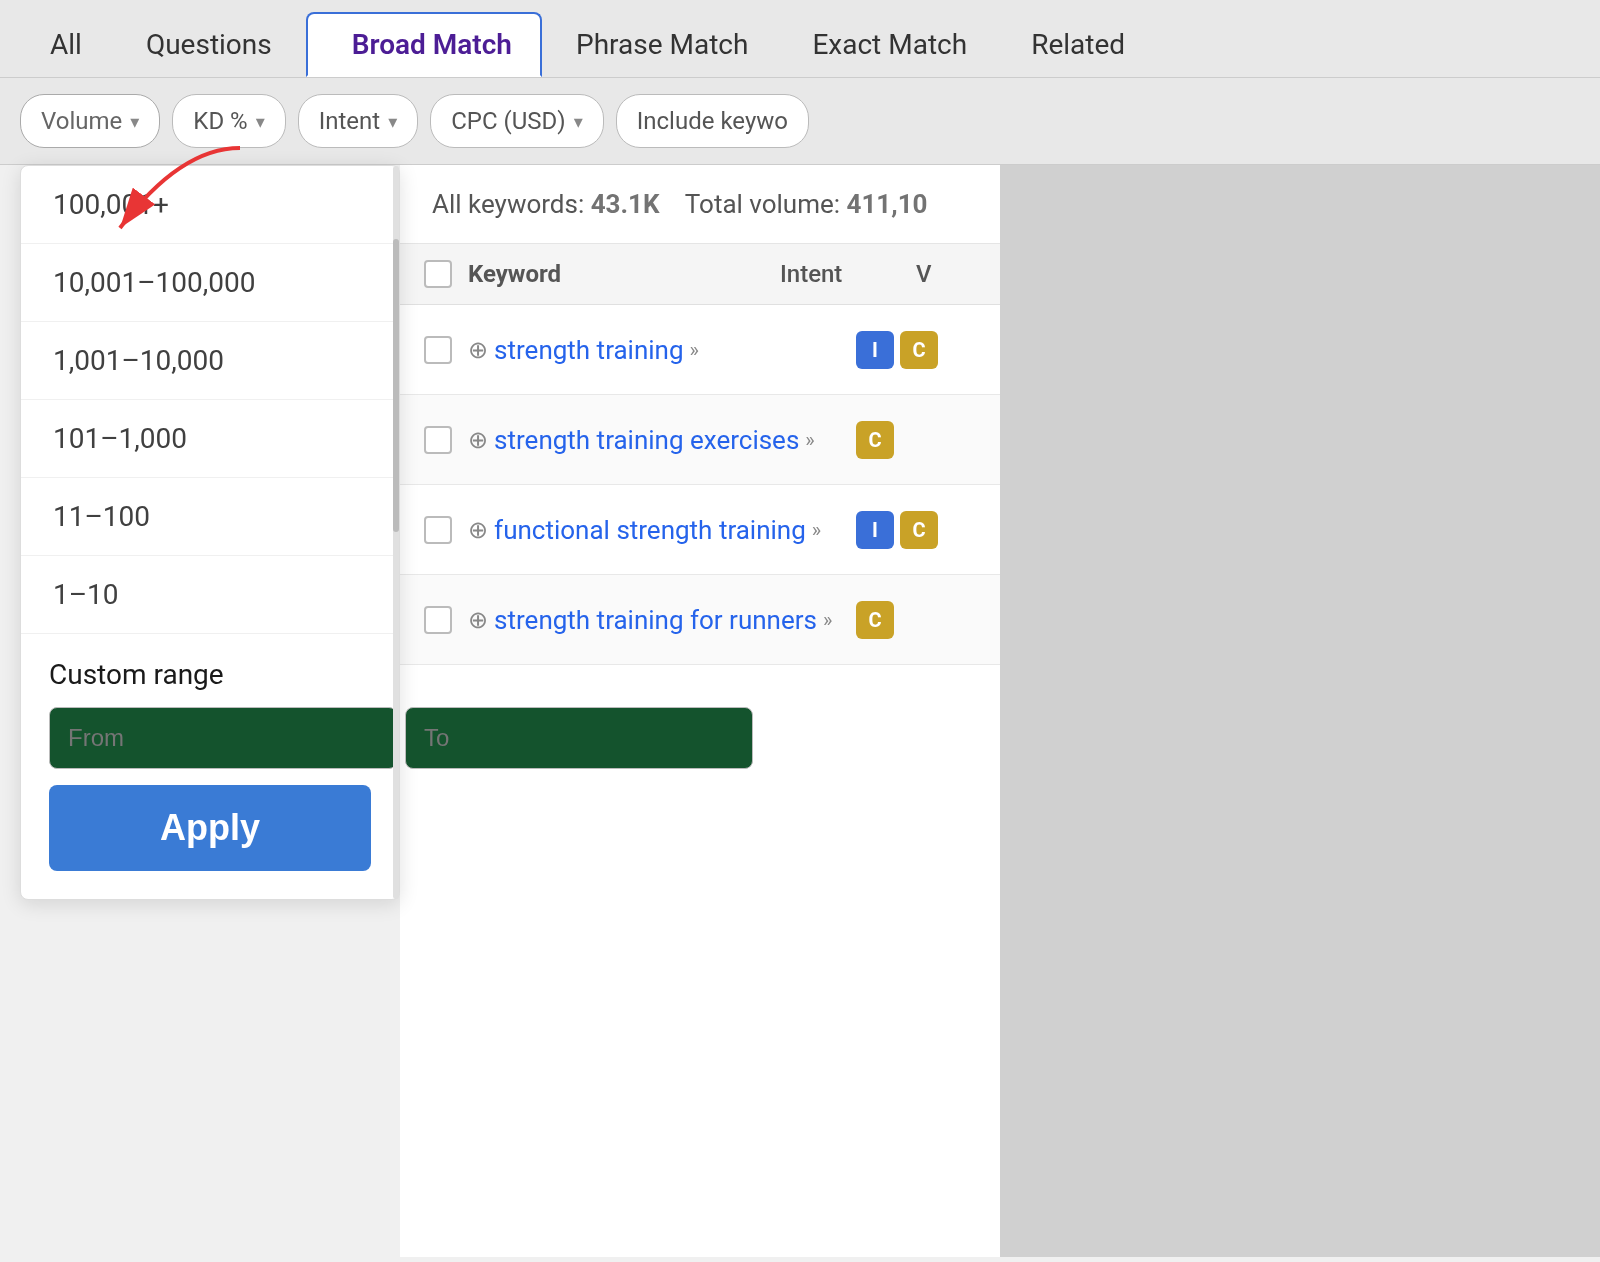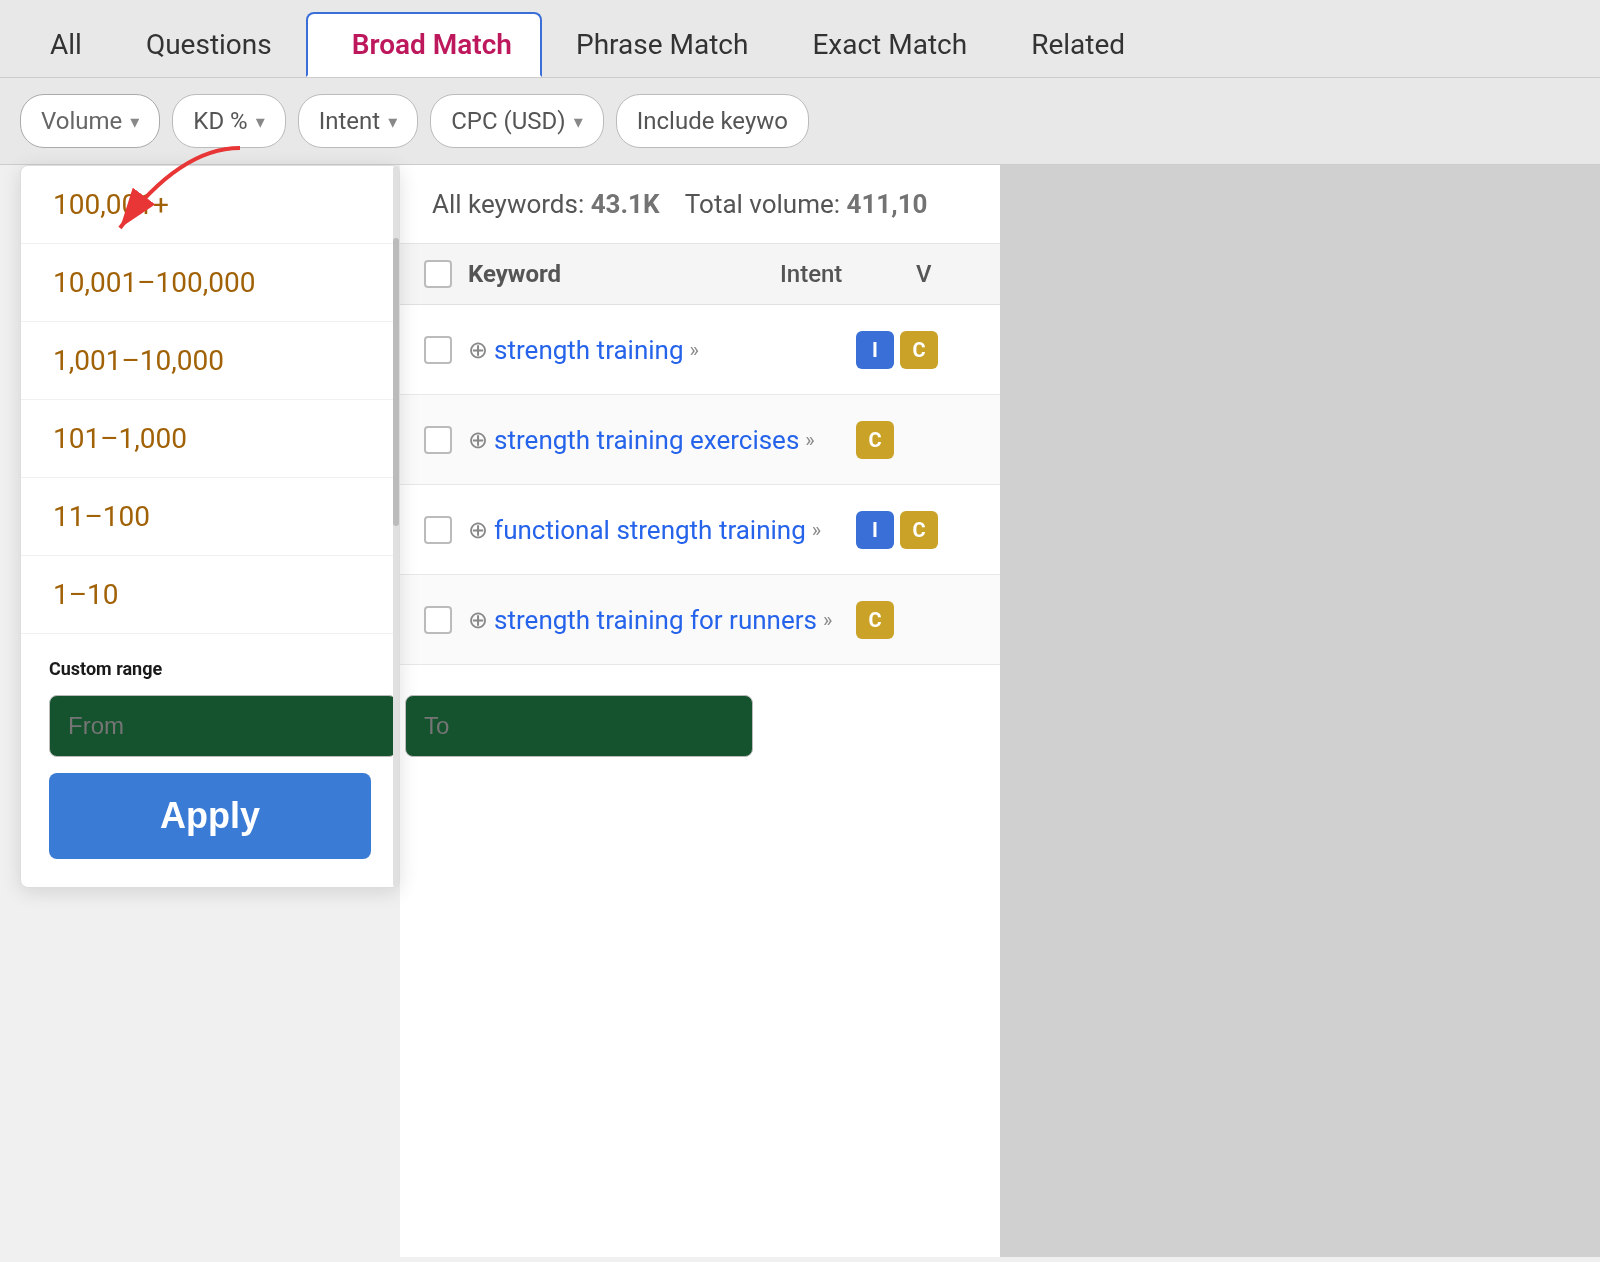--- a/index.html
+++ b/index.html
@@ -29,21 +29,21 @@
       border: 2px solid transparent;
       border-radius: 8px 8px 0 0;
       cursor: pointer;
       background: transparent;
       white-space: nowrap;
     }
     .tab.active {
       background: white;
       border: 2px solid #3a6fd8;
       border-bottom: 2px solid white;
-      color: #be185d;
+      color: #4c1d95;
       font-weight: 600;
       padding-left: 44px;
     }
 
     
     .filter-bar {
       display: flex;
       align-items: center;
       background: #e8e8e8;
       padding: 16px 20px;
@@ -89,34 +89,34 @@
       box-shadow: 0 4px 20px rgba(0,0,0,0.12);
       position: absolute;
       top: 0;
       left: 20px;
       z-index: 50;
     }
 
     .dropdown-option {
       padding: 22px 32px;
       font-size: 28px;
-      color: #a16207;
+      color: #404040;
       cursor: pointer;
       border-bottom: 1px solid #f0f0f0;
     }
     .dropdown-option:last-of-type {
       border-bottom: 1px solid #ddd;
     }
 
     .custom-range-section {
       padding: 24px 28px 28px 28px;
     }
     .custom-range-label {
-      font-size: 18px;
-      font-weight: 700;
+      font-size: 28px;
+      font-weight: 400;
       color: #1a1a1a;
       margin-bottom: 16px;
     }
     .custom-range-inputs {
       display: flex;
       gap: 8px;
       margin-bottom: 16px;
     }
     .range-input {
       flex: 1;

